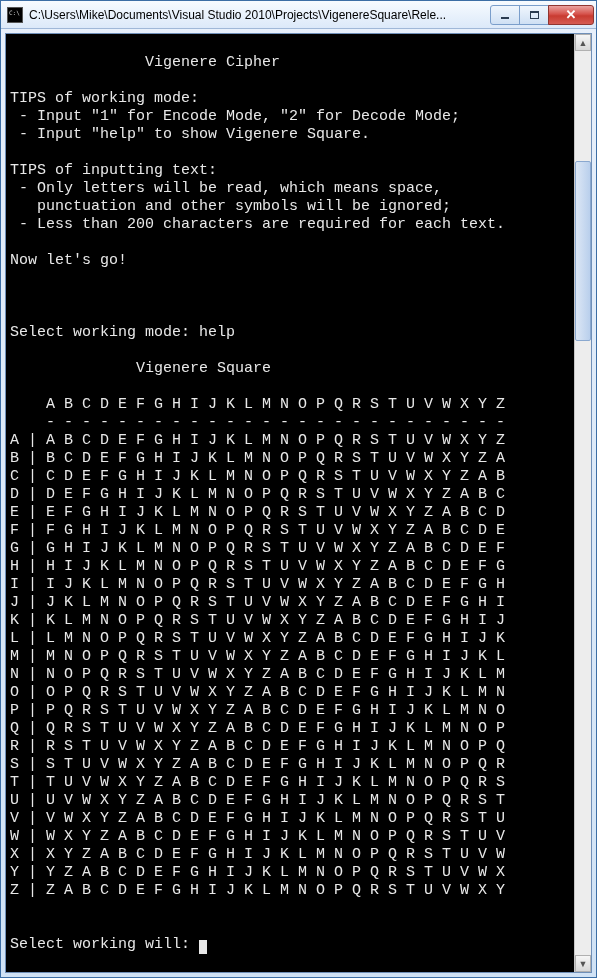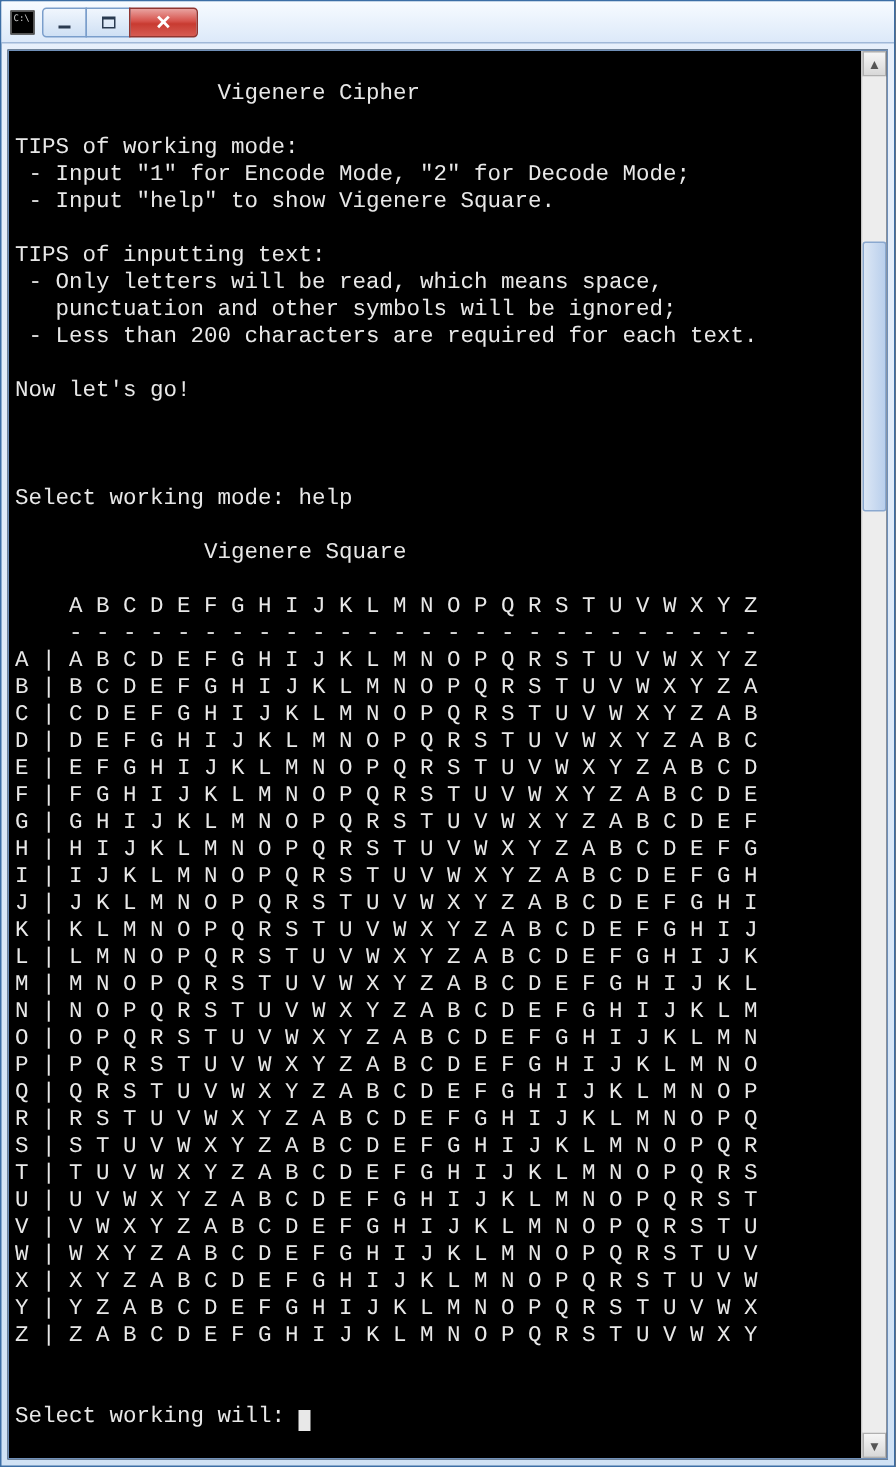--- a/index.html
+++ b/index.html
@@ -131,20 +131,21 @@
       vertical-align: text-bottom;
       margin-bottom: -1px;
     }
   </style>
 </head>
 <body>
 
 <div class="window">
   <div class="titlebar">
     <div class="title-icon"></div>
+    <div class="title-text">C:\Users\Mike\Documents\Visual Studio 2010\Projects\VigenereSquare\Rele...</div>
     <div class="win-buttons">
       <div class="win-btn min">
           <div class="min-glyph"></div>
         </div>
       <div class="win-btn">
           <div class="max-glyph"></div>
         </div>
       <div class="win-btn close">
           <span class="close-glyph">✕</span>
         </div>

